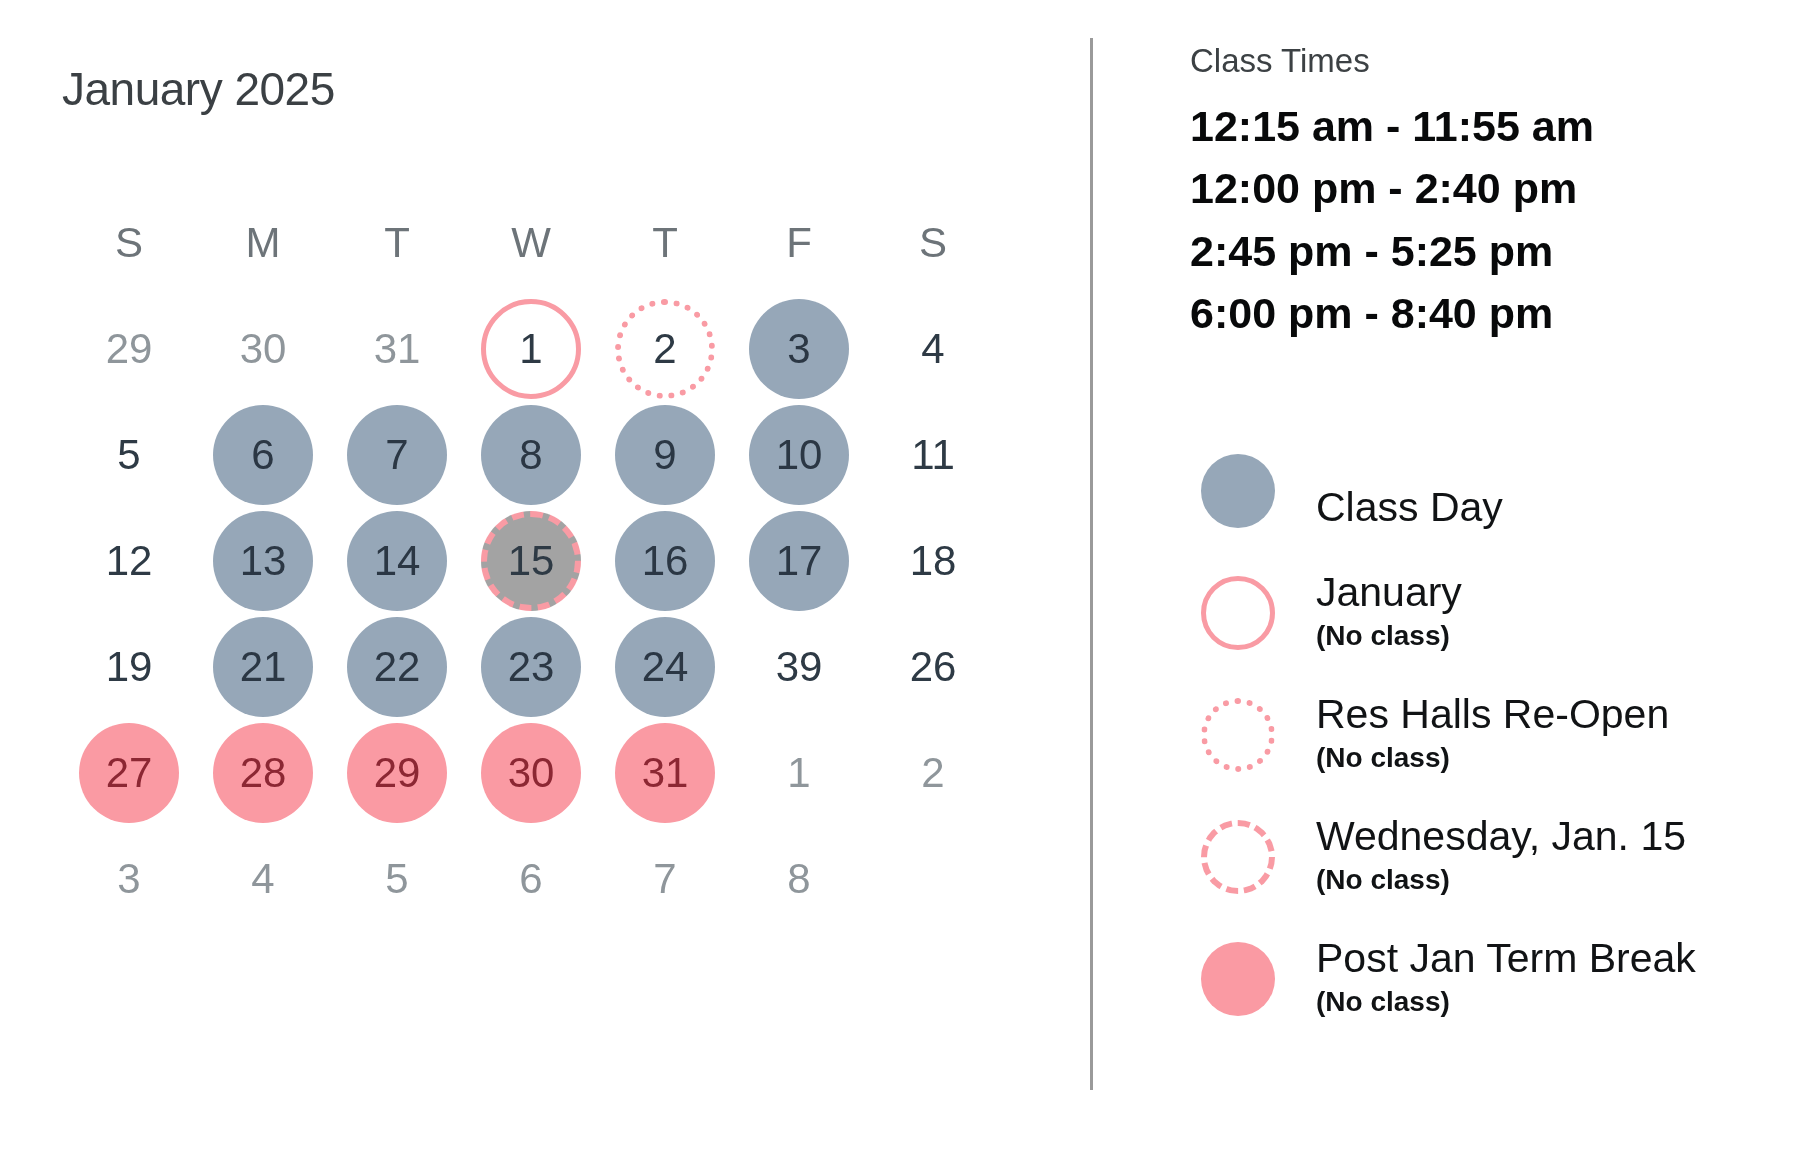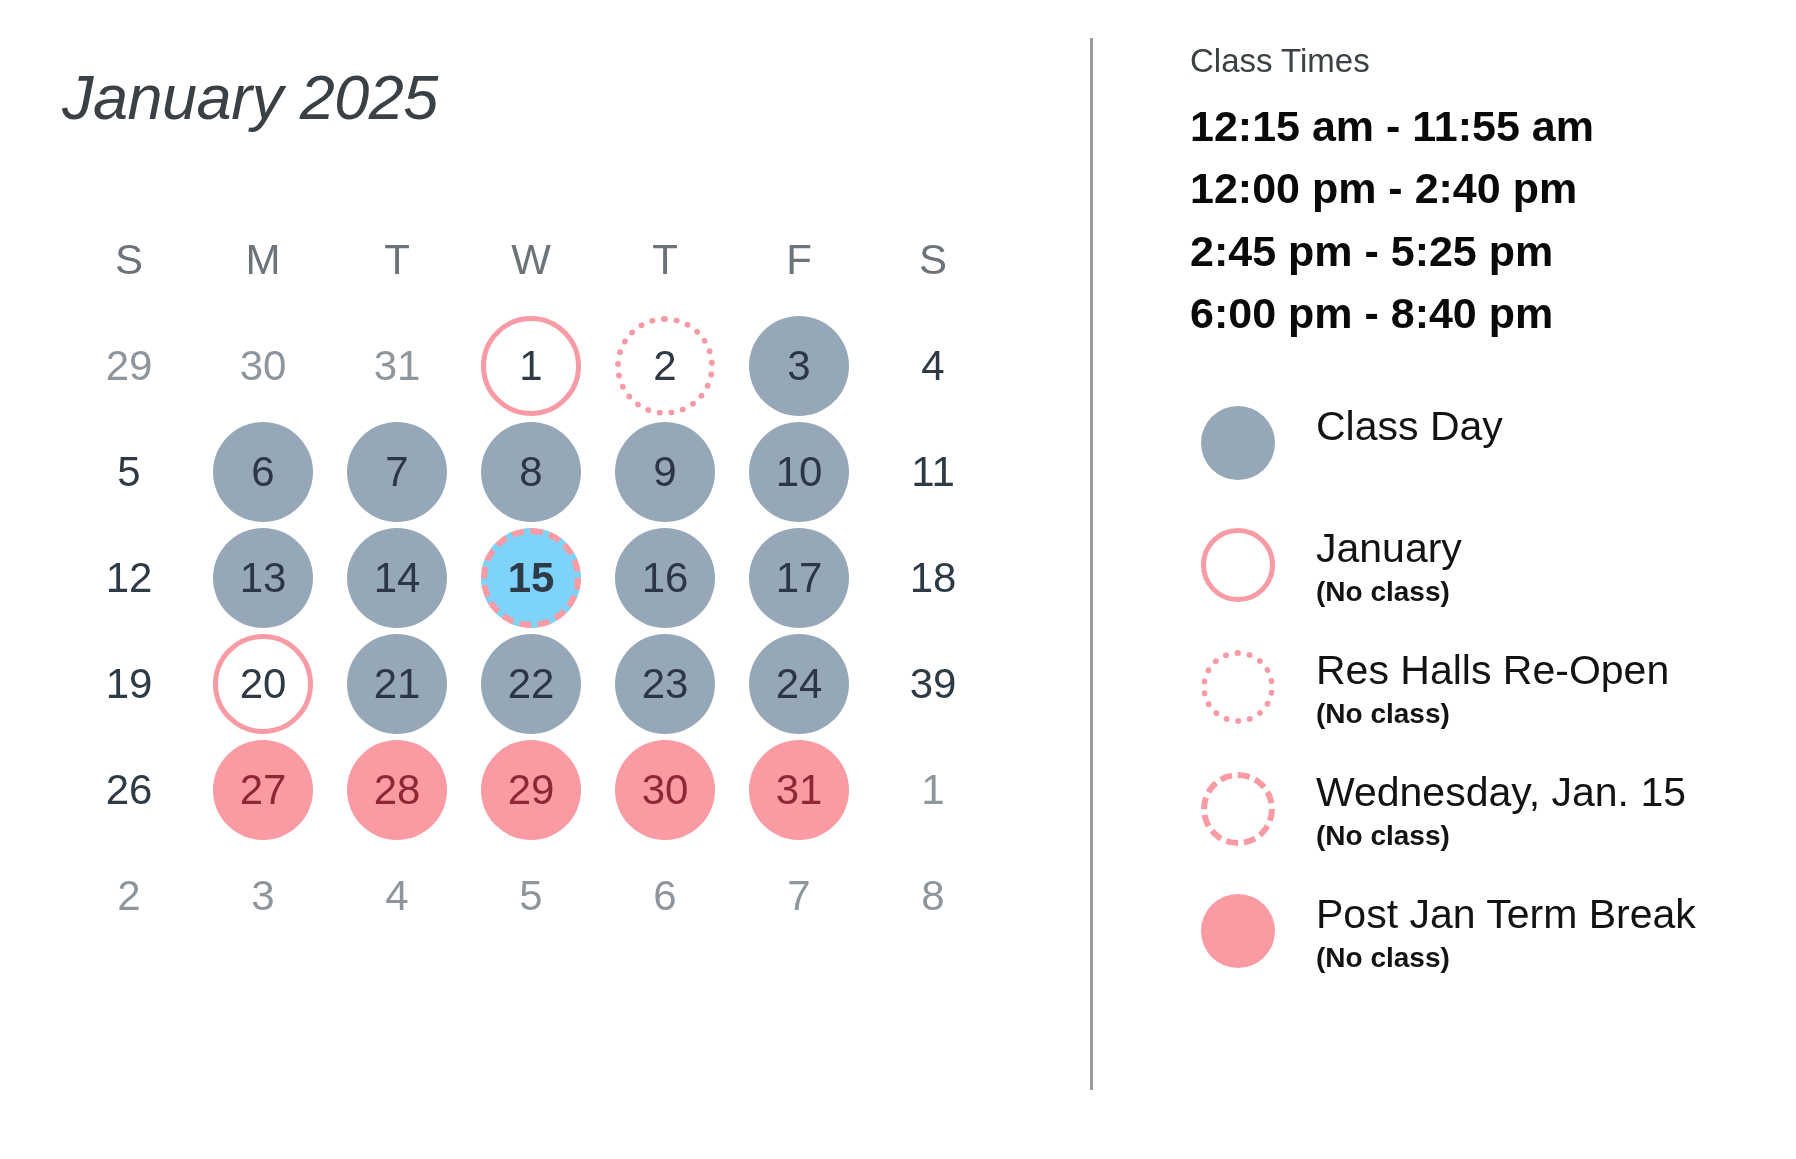--- a/index.html
+++ b/index.html
@@ -25,28 +25,27 @@
 
   
   .calendar-pane {
     width: 1090px;
     box-sizing: border-box;
     padding: 66px 0 0 62px;
     position: relative;
   }
 
   .cal-title {
-    font-size: 63px;
+    font-size: 46px;
     font-weight: 400;
     color: #3b4044;
     letter-spacing: -0.5px;
     line-height: 1;
     margin: 0 0 78px 0;
     white-space: nowrap;
-    font-style: italic;
   }
 
   .cal-grid {
     display: grid;
     grid-template-columns: repeat(7, 134px);
     grid-auto-rows: 106px;
     align-items: center;
     justify-items: center;
   }
 
@@ -99,23 +98,22 @@
     background: #ffffff;
     color: #2e3a45;
   }
   .t-dotted {
     border: 6px dotted #f99ba4;
     background: #ffffff;
     color: #2e3a45;
   }
   .t-dashed {
     border: 6px dashed #f99ba4;
-    background: #7dd3fc;
+    background: #a3a3a3;
     color: #2e3a45;
-    font-weight: bold;
   }
 
   
   .divider {
     position: absolute;
     left: 1090px;
     top: 38px;
     width: 3px;
     height: 1052px;
     background: #9a9a9a;
@@ -144,21 +142,21 @@
     line-height: 1.45;
     white-space: nowrap;
   }
 
   .legend {
     margin-top: 62px;
   }
 
   .legend-item {
     display: flex;
-    align-items: flex-start;
+    align-items: flex-end;
     height: 122px;
   }
 
   .swatch-box {
     width: 96px;
     min-width: 96px;
     display: flex;
     align-items: center;
     justify-content: center;
   }
@@ -269,23 +267,20 @@
         <div class="cell">
           <div class="daymark t-class">17</div>
         </div>
         <div class="cell">
           <div class="daymark t-plain">18</div>
         </div>
         <div class="cell">
           <div class="daymark t-plain">19</div>
         </div>
         <div class="cell">
-          <div class="daymark t-holiday">20</div>
-        </div>
-        <div class="cell">
           <div class="daymark t-class">21</div>
         </div>
         <div class="cell">
           <div class="daymark t-class">22</div>
         </div>
         <div class="cell">
           <div class="daymark t-class">23</div>
         </div>
         <div class="cell">
           <div class="daymark t-class">24</div>

